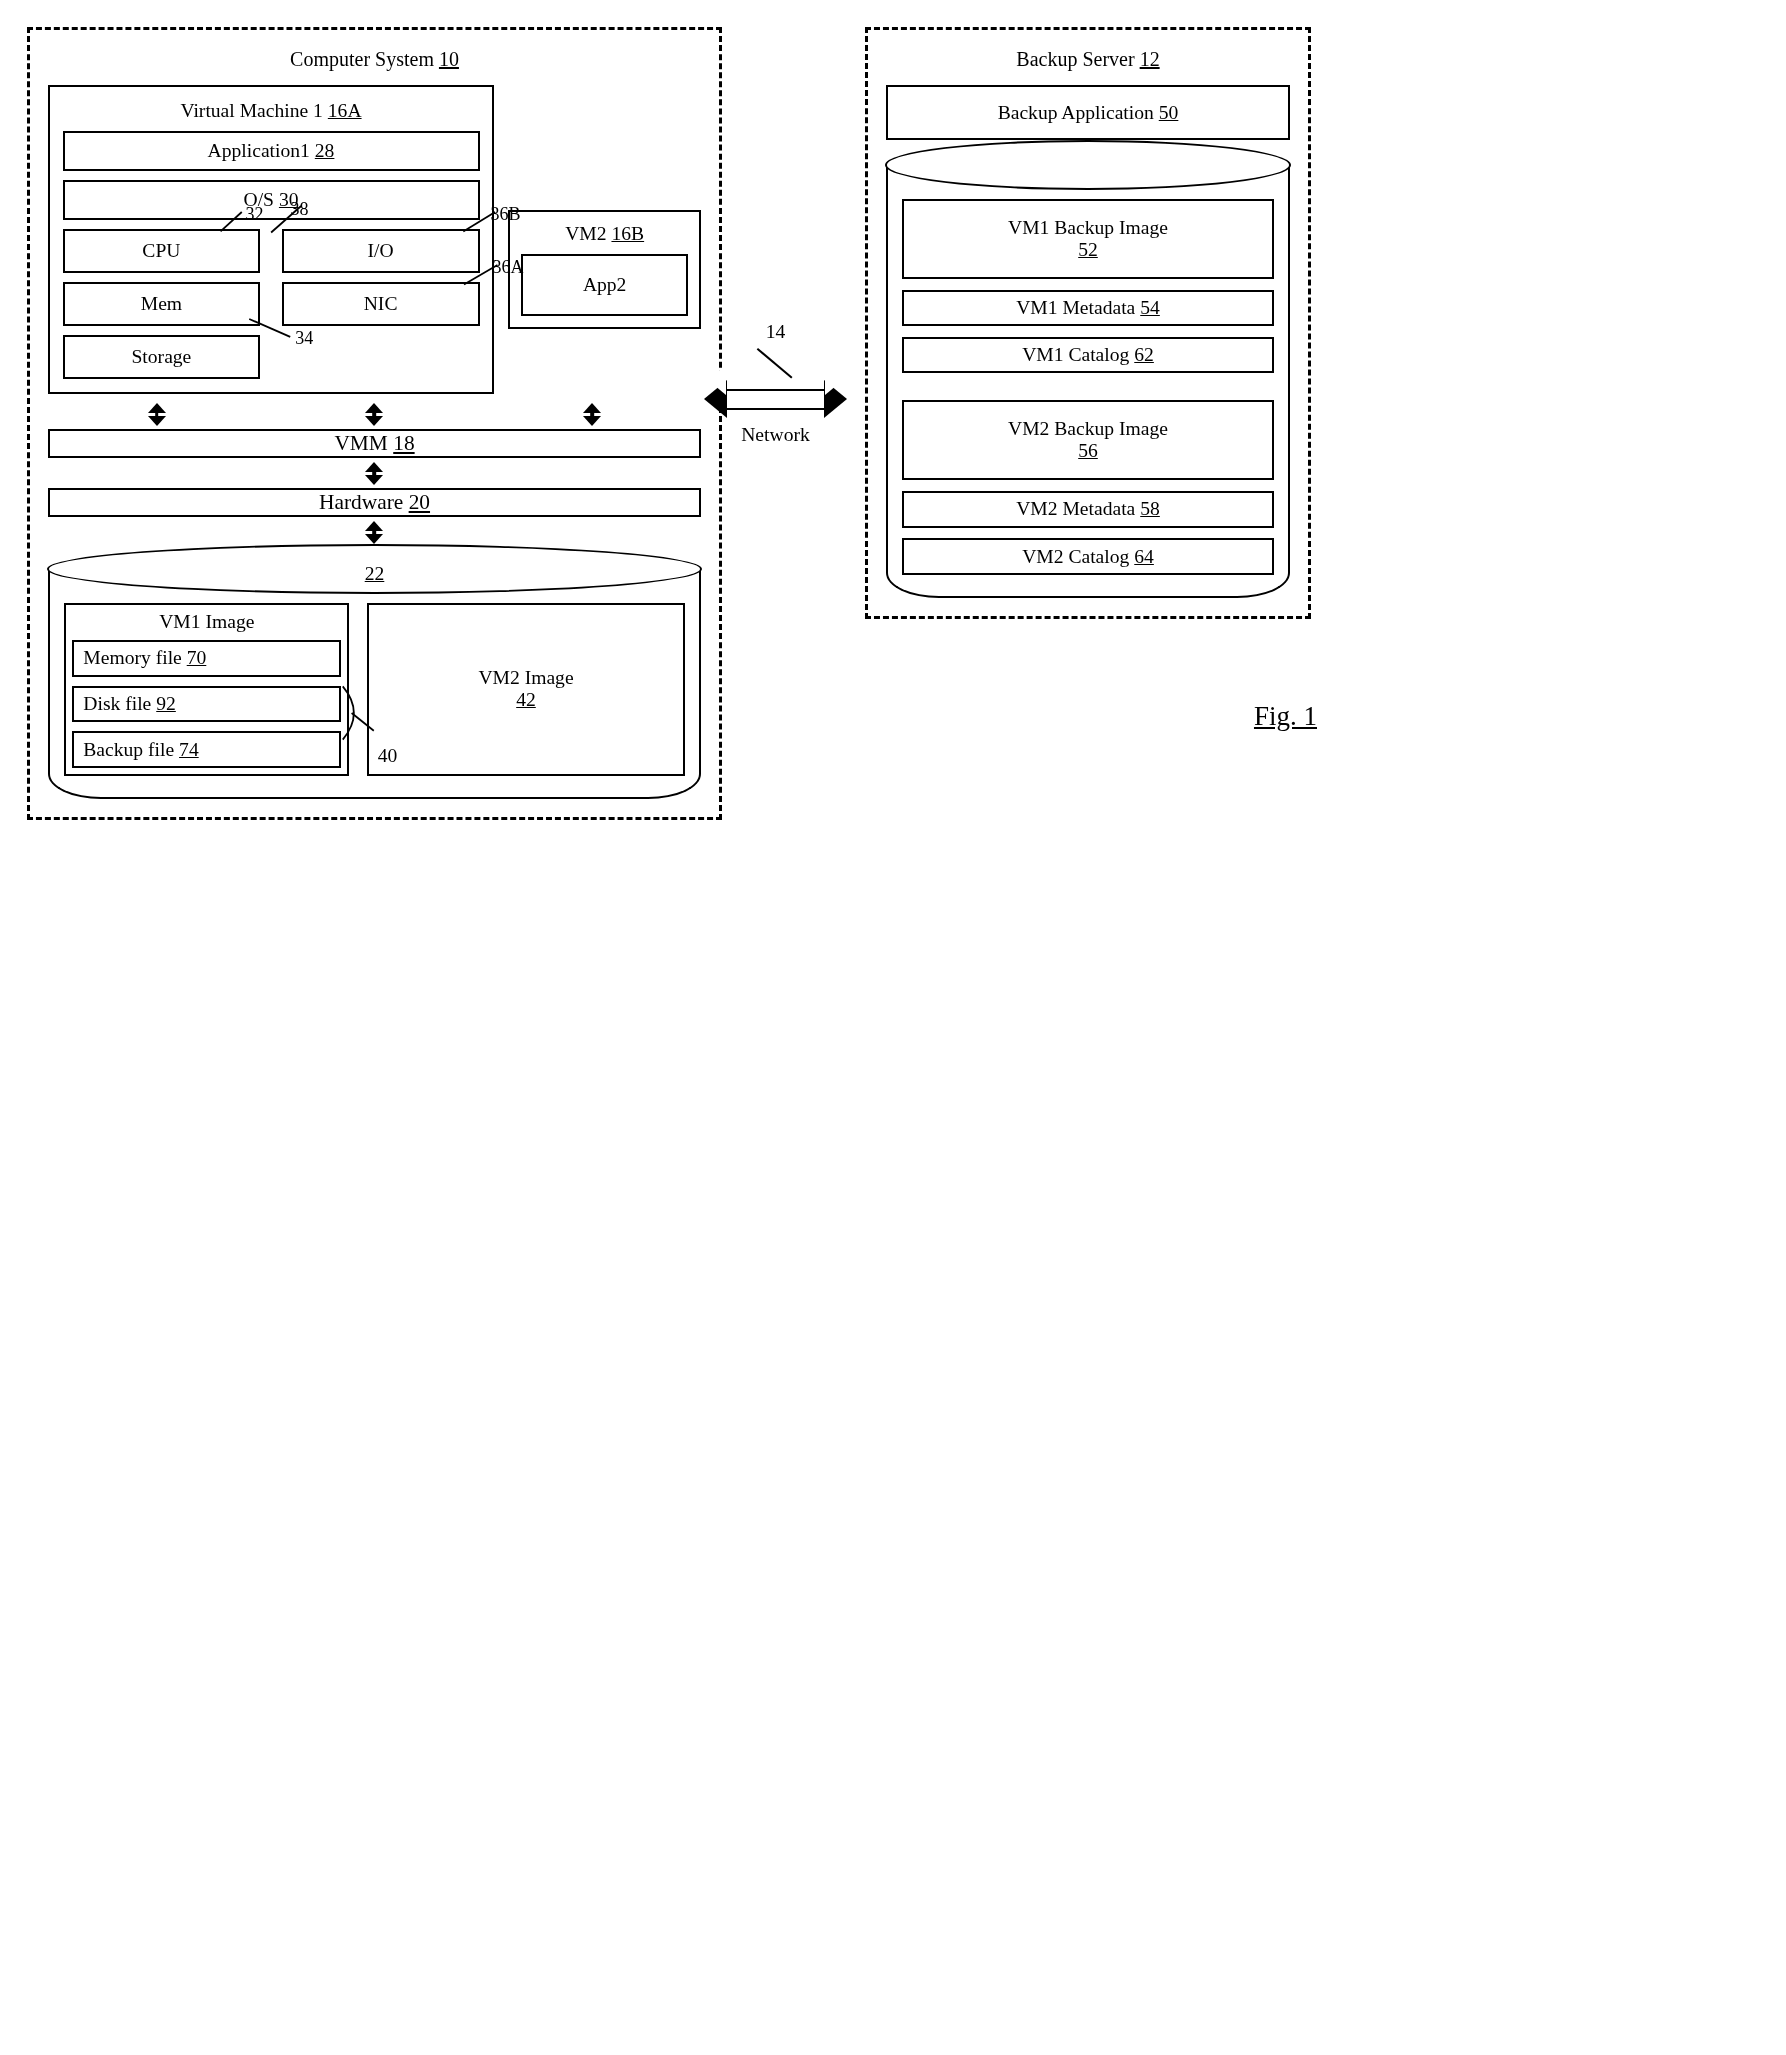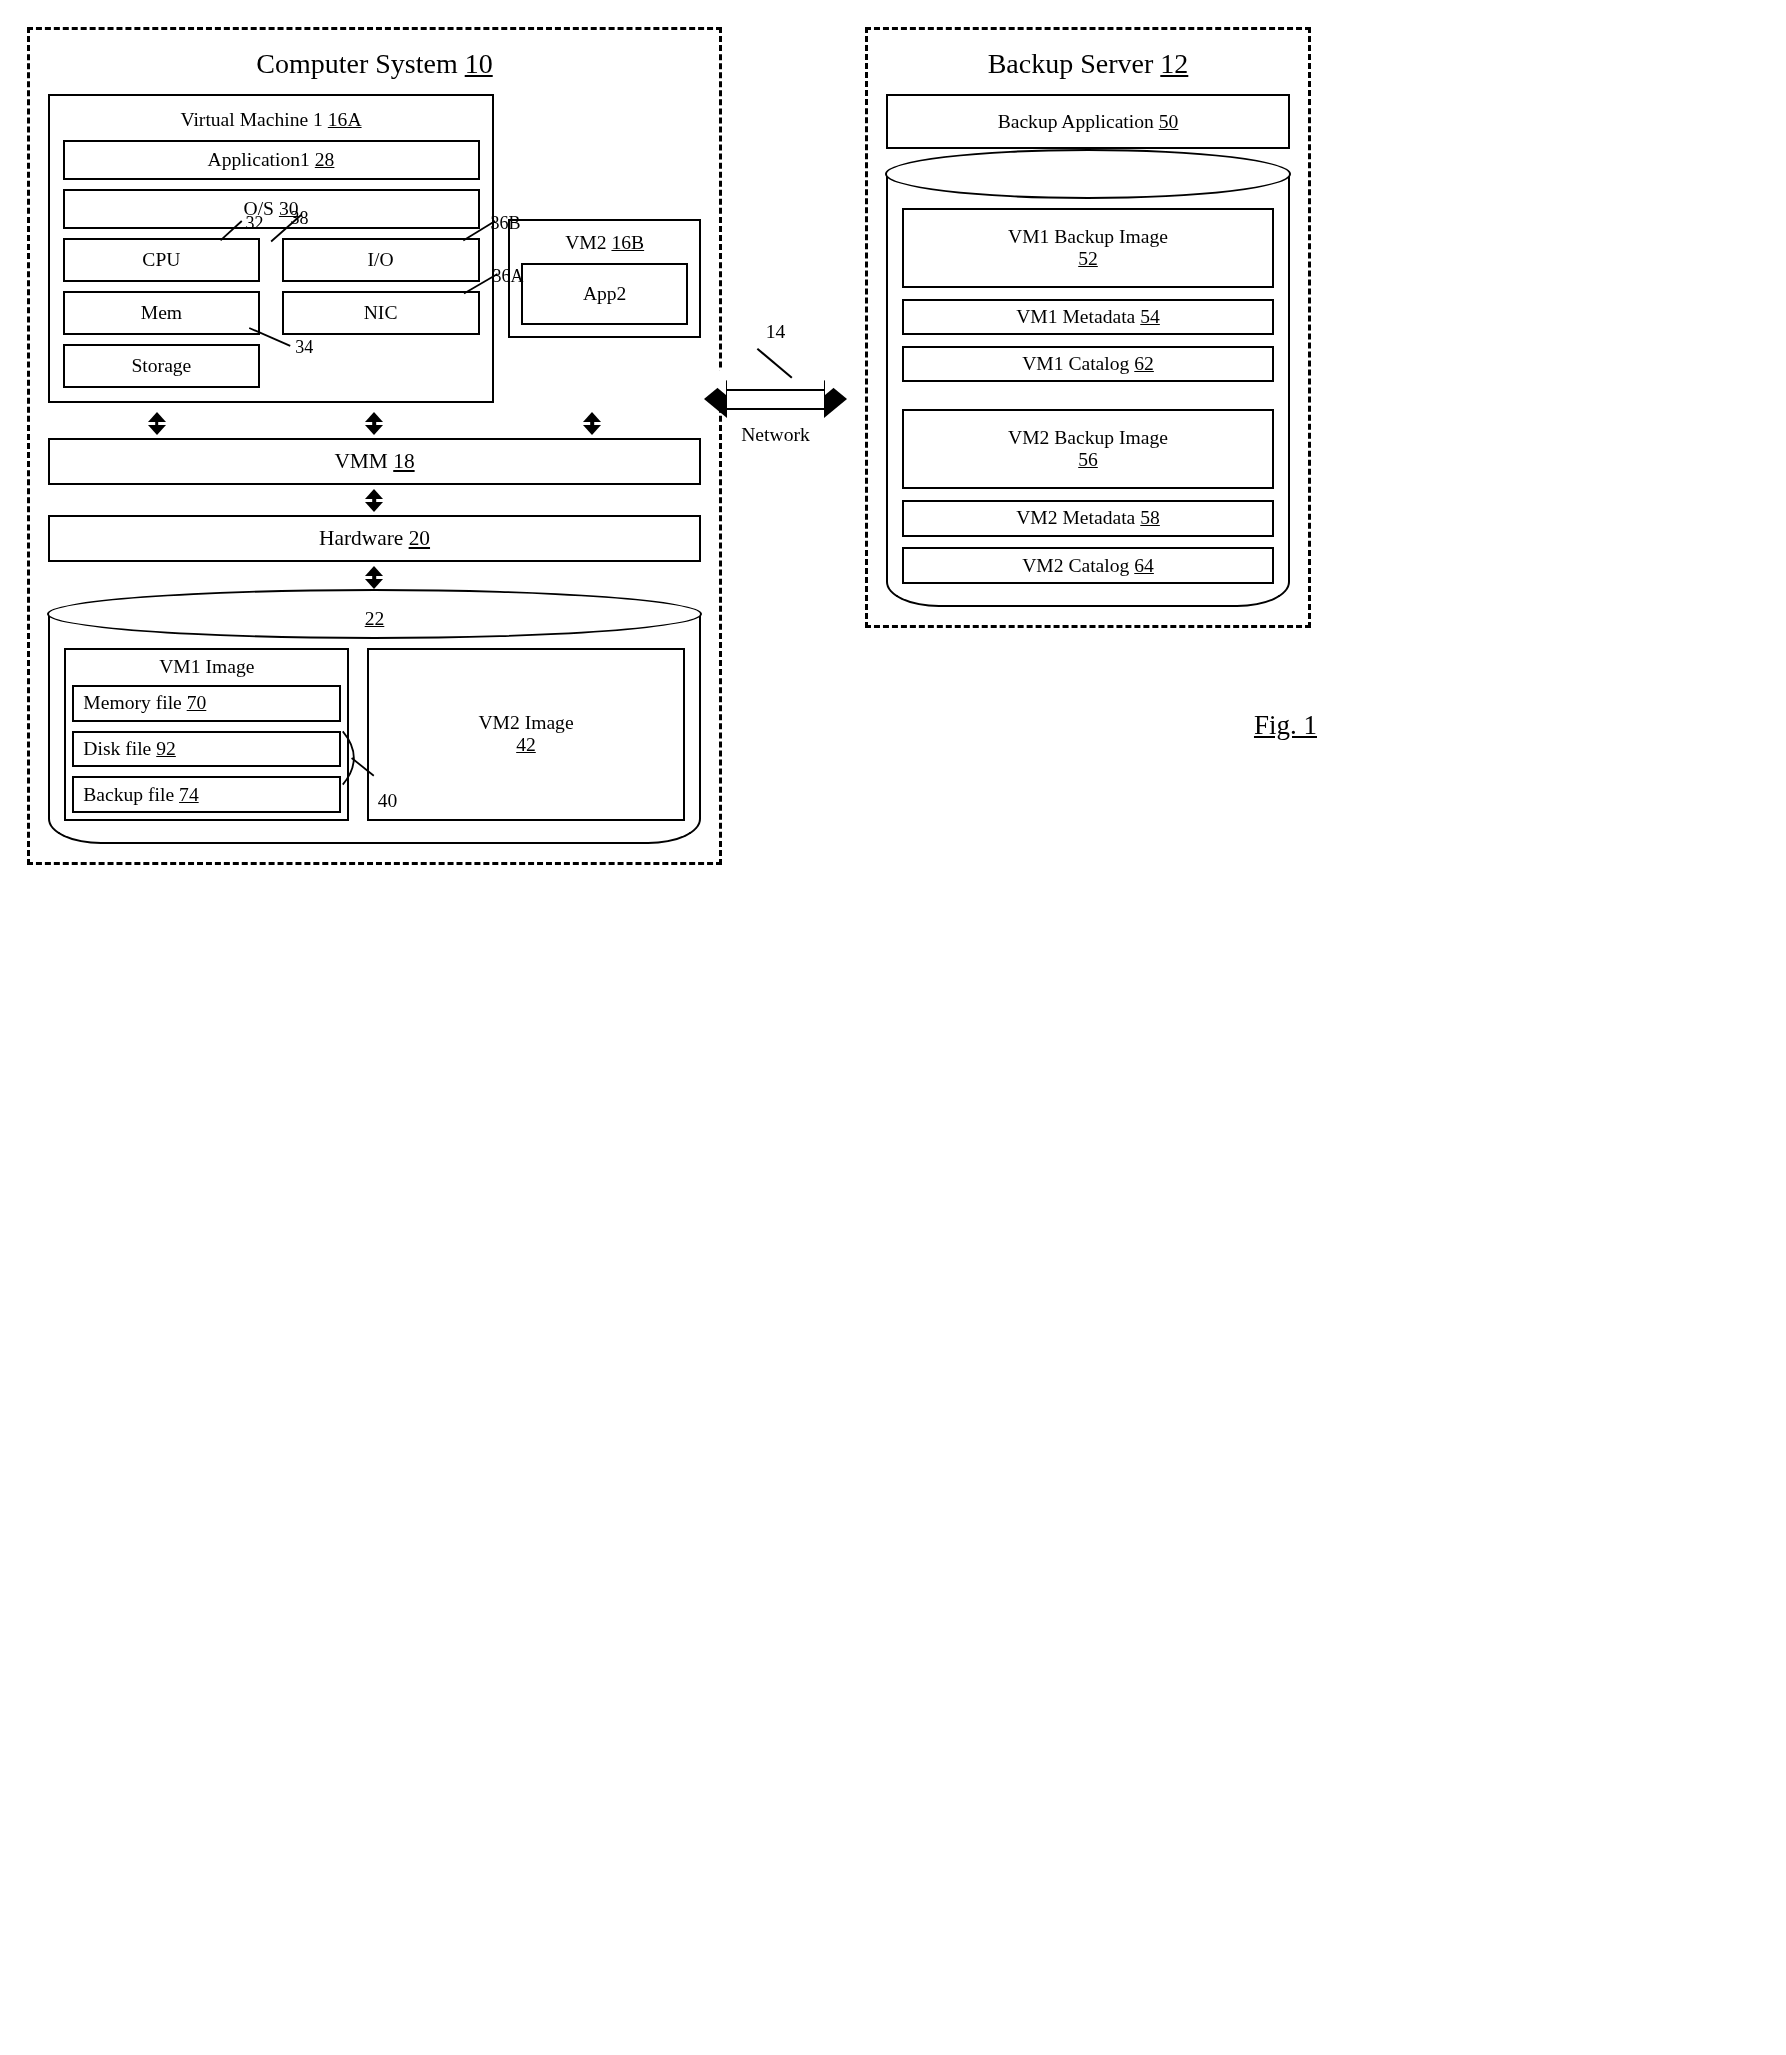--- a/index.html
+++ b/index.html
@@ -24,21 +24,21 @@
   .computer-system {
     width: 695px;
   }
   .backup-server {
     width: 446px;
     margin-left: 36px;
   }
   .system-title {
     text-align: center;
     margin-bottom: 14.3px;
-    font-size: 28px;
+    font-size: 20px;
   }
   .ref { text-decoration: underline; }
   .solid-box {
     border: 2.7px solid #000;
     padding: 7.1px 9px;
     background: #fff;
   }
   .center-text { text-align: center; }
   .vm-row {
     display: flex;
@@ -105,21 +105,20 @@
   }
   .dbl-arrow-v::before { top: 0; border-bottom: 10.7px solid #000; }
   .dbl-arrow-v::after  { bottom: 0; border-top: 10.7px solid #000; }
   .dbl-arrow-v .shaft {
     position: absolute; left: 50%; top: 9px; bottom: 9px;
     width: 3.6px; transform: translateX(-50%); background: #000;
   }
   .bar {
     border: 2.7px solid #000;
     text-align: center;
-    padding: 9px;
     font-size: 21.4px;
   }
   .cylinder {
     position: relative;
     border: 2.7px solid #000;
     border-top: none;
     border-radius: 0 0 53px 53px / 0 0 25px 25px;
     padding: 36px 14.3px 21.4px 14.3px;
     margin-top: 23px;
   }

